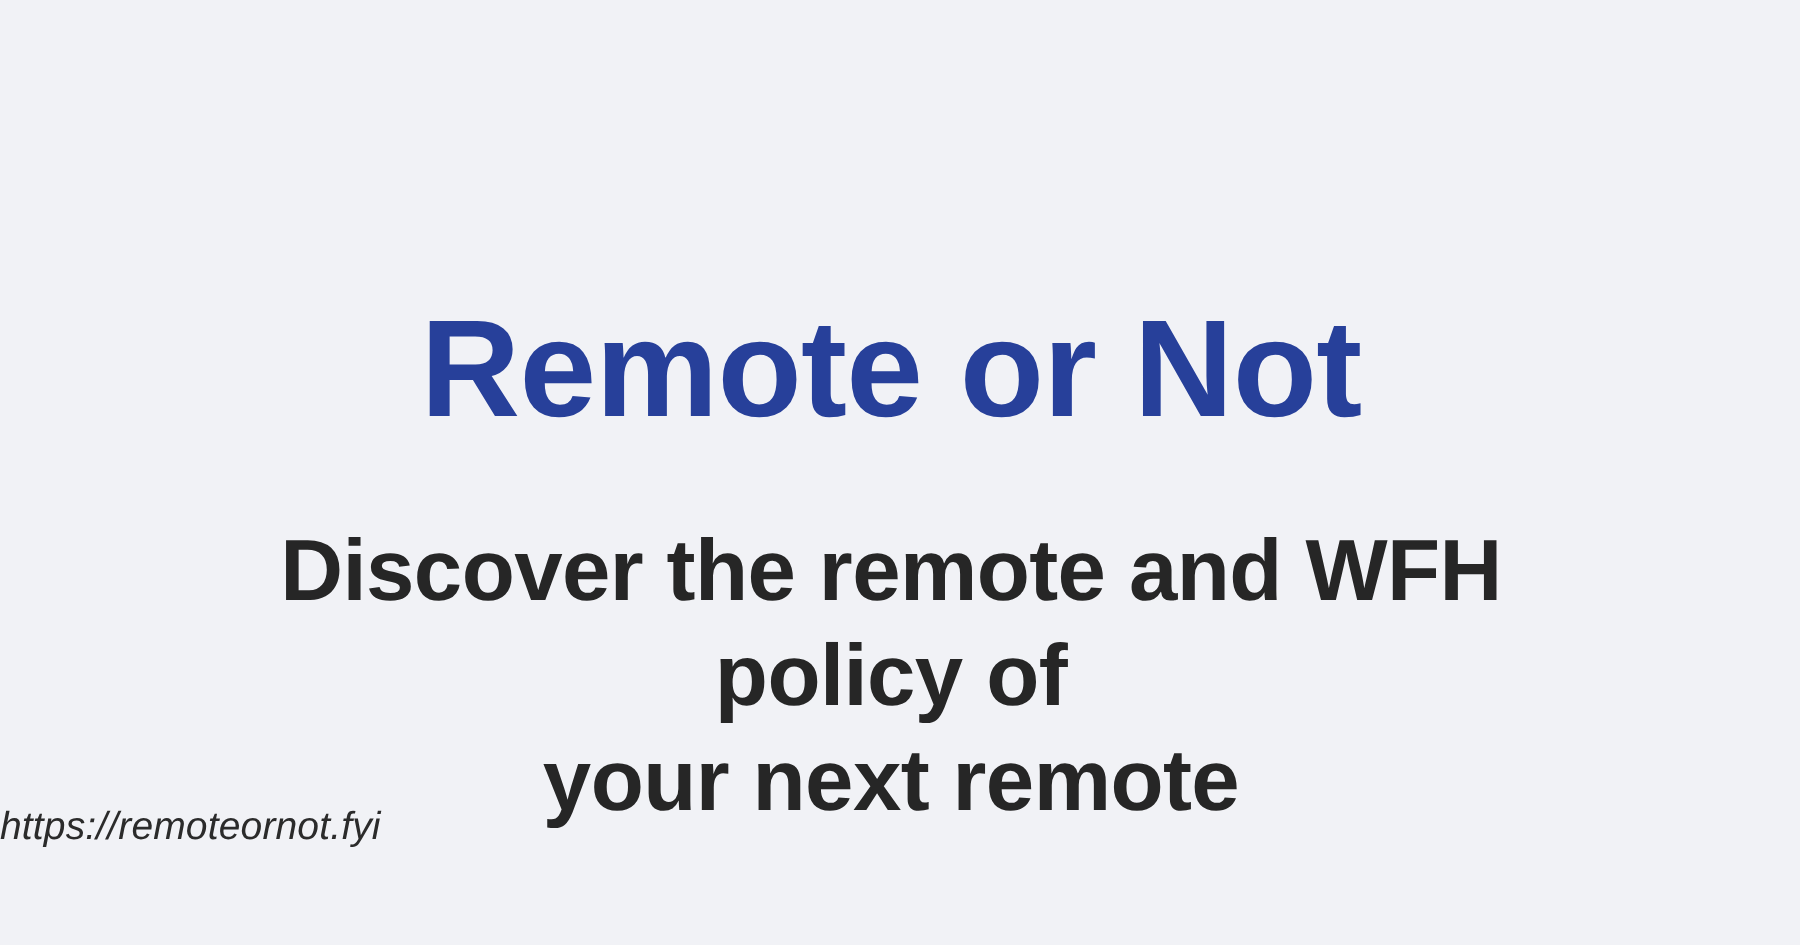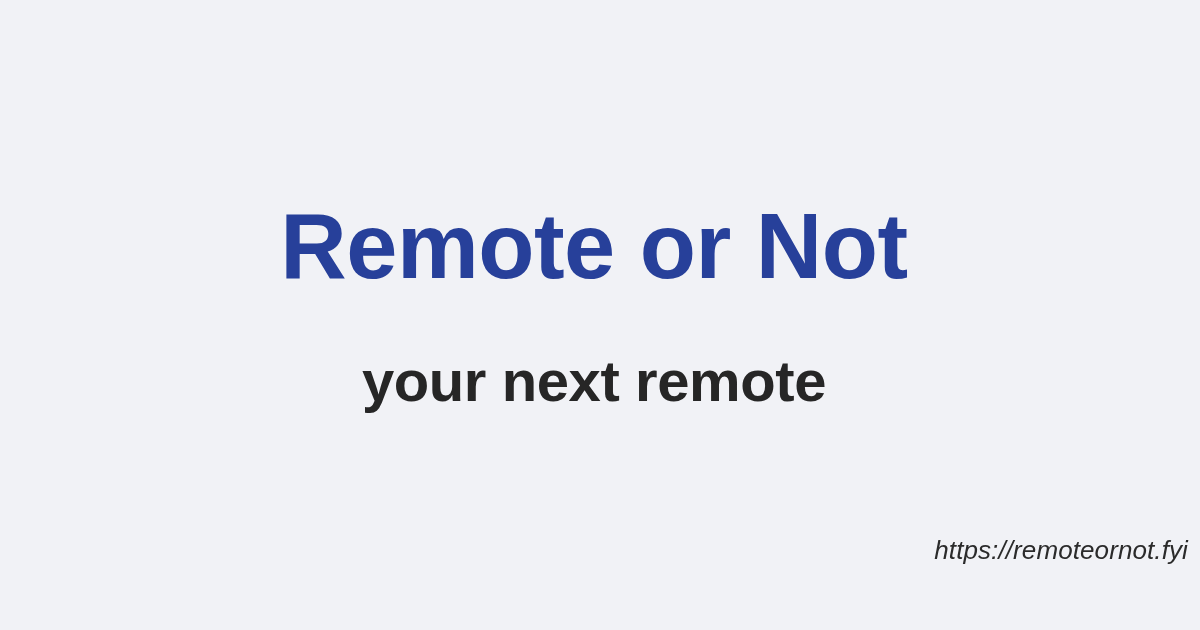--- a/index.html
+++ b/index.html
@@ -54,36 +54,36 @@
   #tagline .tagline-line {
     display: block;
   }
 
   
   #site-url {
     position: absolute;
     left: 0;
     right: 0;
     top: 533px;
-    text-align: right;
+    text-align: left;
     font-size: 26px;
     line-height: 34px;
     font-weight: 400;
     font-style: italic;
     color: #2b2b2b;
     letter-spacing: 0.1px;
-    padding-left: 19px;
   }
 </style>
 </head>
 <body>
 
 <div id="og-card">
 
   <h1 id="brand-title">Remote or Not</h1>
 
   <p id="tagline">
+    <span class="tagline-line">Discover the remote and WFH policy of</span>
     <span class="tagline-line">your next remote</span>
   </p>
 
   <div id="site-url">https://remoteornot.fyi</div>
 
 </div>
 
 </body></html>

